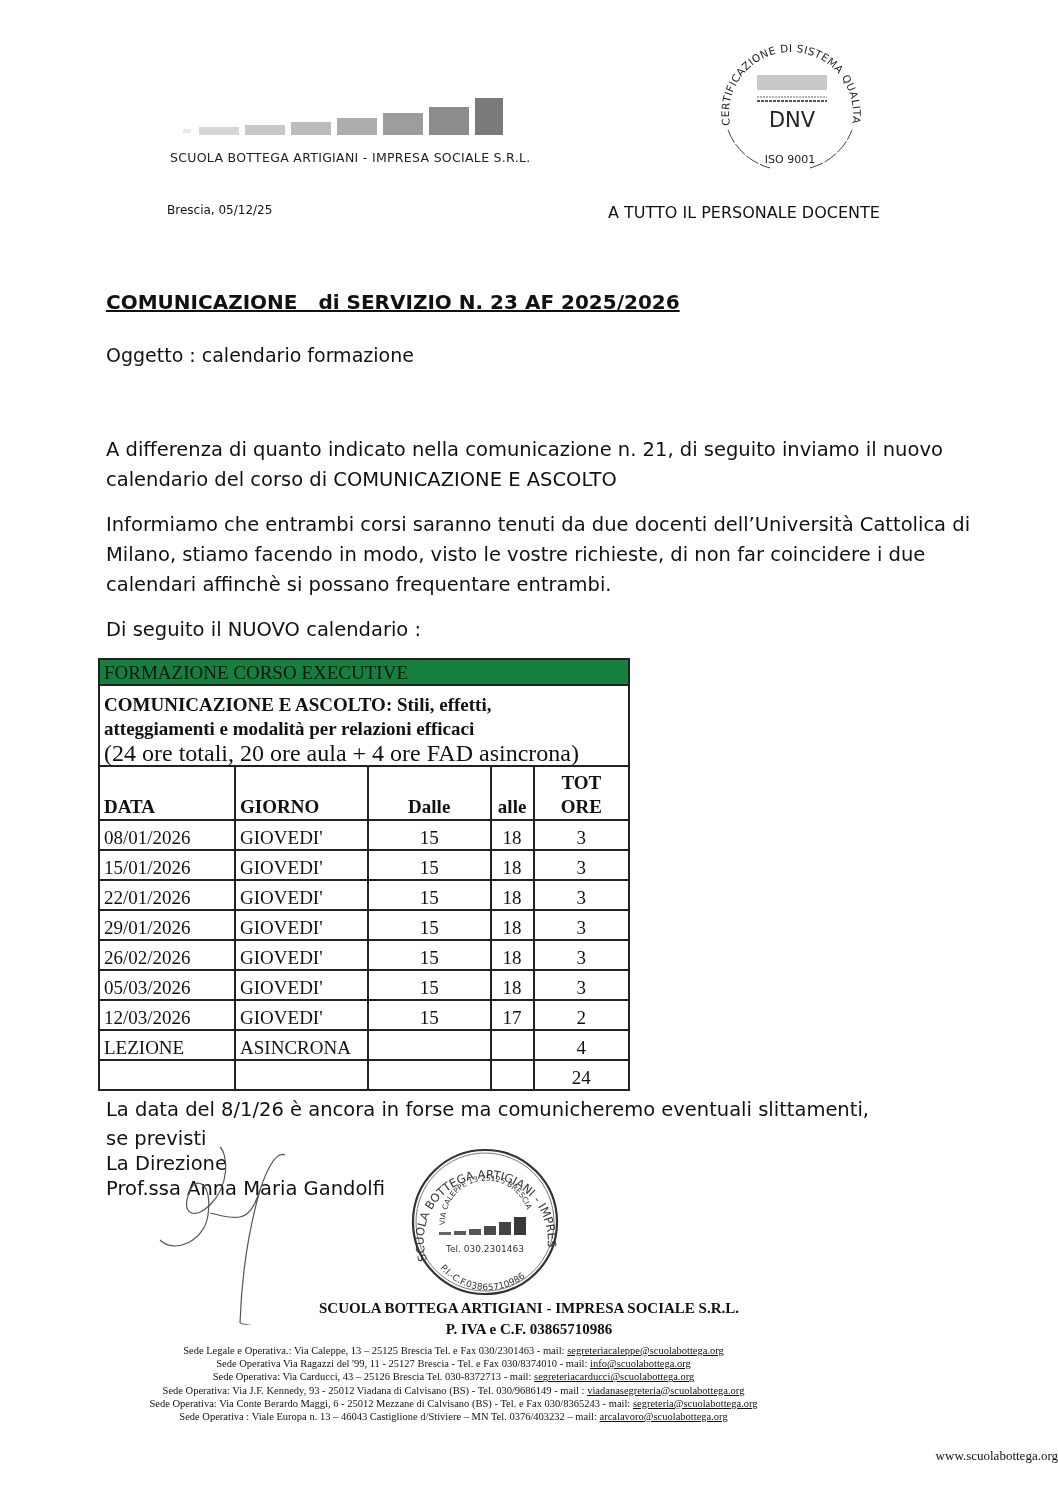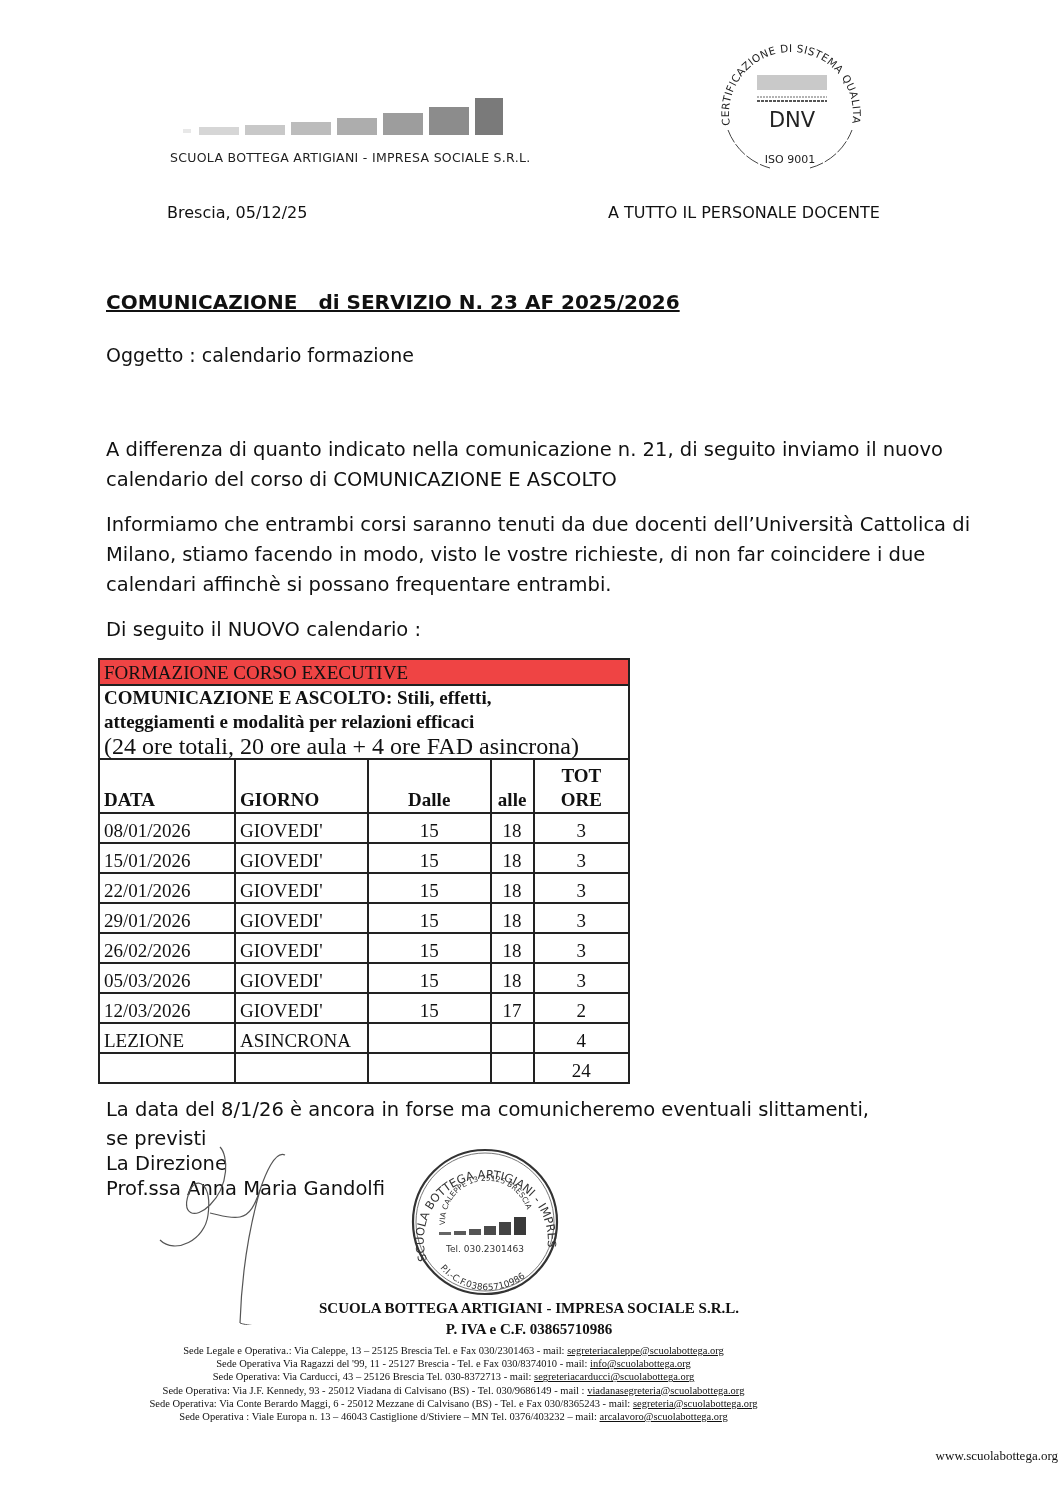--- a/index.html
+++ b/index.html
@@ -7,36 +7,36 @@
   .abs { position:absolute; }
   .sans { font-family: "DejaVu Sans", sans-serif; }
 
   
   #logo-bars { left:183px; top:96px; width:320px; height:42px; }
   #company-header { left:170px; top:150px; font-family:"DejaVu Sans", sans-serif; font-size:12.5px; letter-spacing:0.3px; color:#222; }
 
   
   #cert-seal { left:700px; top:30px; width:180px; height:150px; }
 
-  #place-date { left:167px; top:203px; font-size:16px; }
+  #place-date { left:167px; top:203px; font-size:12px; }
   #recipient { left:608px; top:203px; font-size:16px; }
 
   #doc-title { left:106px; top:290px; font-size:20px; font-weight:bold; text-decoration:underline; white-space:pre; }
   #subject { left:106px; top:344px; font-size:19px; }
 
   .para { left:106px; width:880px; font-size:19.5px; line-height:30px;margin-top:11px; }
   #para1 { top:424px; }
   #para2 { top:499px; }
   #para3 { top:604px; }
 
   
   #calendar-table { left:98px; top:658px; width:532px; border-collapse:collapse; font-family:"Liberation Serif", serif; color:#111; }
   #calendar-table td { border:2px solid #222; padding:0 4px; font-size:19px; height:28px; vertical-align:bottom; }
-  #calendar-table .course-type { background:#ef4444; height:24px; font-size:19px; }
-  #calendar-table .course-title { font-weight:bold; font-size:19px; line-height:24px; padding-top:0;font-family:Liberation Serif, serif; }
+  #calendar-table .course-type { background:#15803d; height:24px; font-size:19px; }
+  #calendar-table .course-title { font-weight:bold; font-size:19px; line-height:24px; padding-top:7px;font-family:Liberation Serif, serif; }
   #calendar-table .course-sub { font-size:24px; font-weight:normal; }
   #calendar-table .hdr td { font-weight:bold; height:52px; line-height:24px; }
   #calendar-table .c { text-align:center; }
   .col-data { width:143px; }
   .col-giorno { width:135px; }
   .col-dalle { width:135px; }
   .col-alle { width:44px; }
   .col-tot { width:103px; }
 
   #note { left:106px; top:1097px; font-size:19.5px; line-height:25px; width:880px; }

